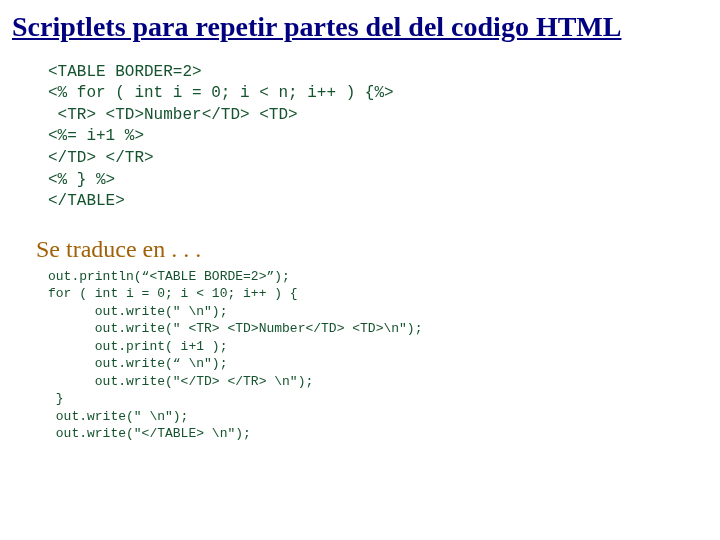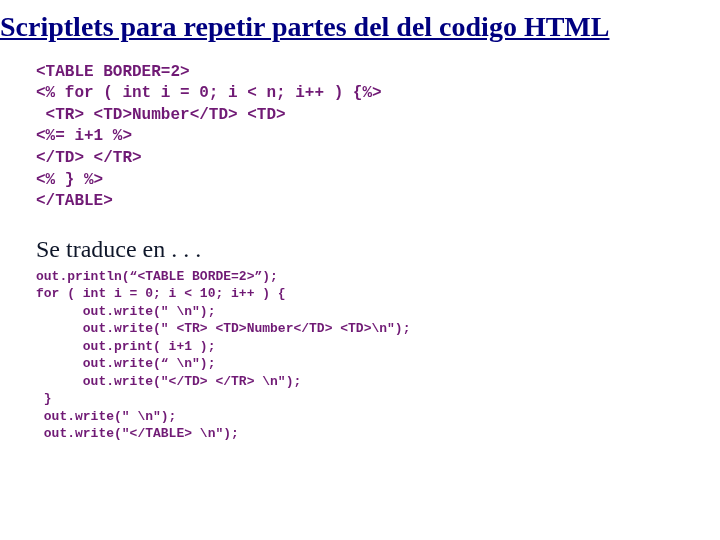--- a/index.html
+++ b/index.html
@@ -5,45 +5,45 @@
   body {
     margin: 0;
     padding: 0;
     width: 720px;
     height: 540px;
     background: #ffffff;
     font-family: "Times New Roman", Times, serif;
     color: #000;
   }
   .slide {
-    padding: 8px 12px 12px 0;
+    padding: 8px 12px 12px 12px;
     box-sizing: border-box;
   }
   .title {
     font-size: 28px;
     font-weight: bold;
     color: #000080;
     text-decoration: underline;
     text-decoration-color: #000080;
     margin: 2px 0 18px 0;
     line-height: 1.2;
   }
   .code-block {
     font-family: "Courier New", Courier, monospace;
-    font-weight: bold;
+    font-weight: normal;
     font-size: 16px;
-    color: #701a75;
+    color: #14532d;
     white-space: pre;
     margin-left: 36px;
     line-height: 1.35;
   }
   .subheading {
     font-size: 24px;
-    color: #0f172a;
-    margin: 22px 0 4px 36px;
+    color: #a16207;
+    margin: 22px 0 4px 24px;
     line-height: 1.2;
   }
   .code-block.output {
     font-size: 13px;
     line-height: 1.35;
   }
 </style>
 </head>
 <body>
 

